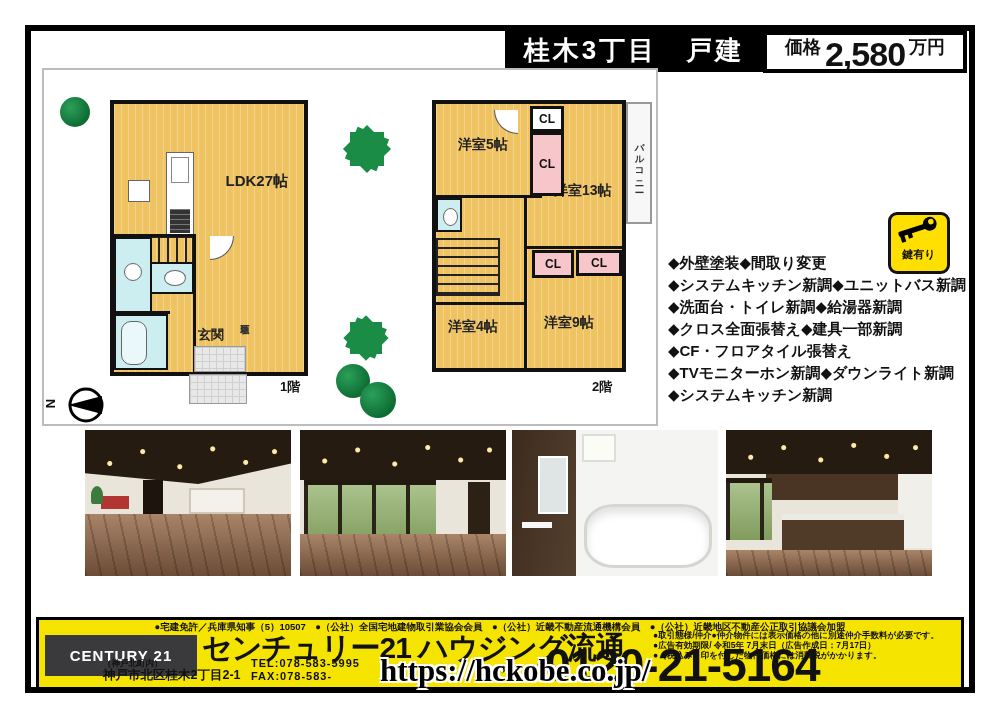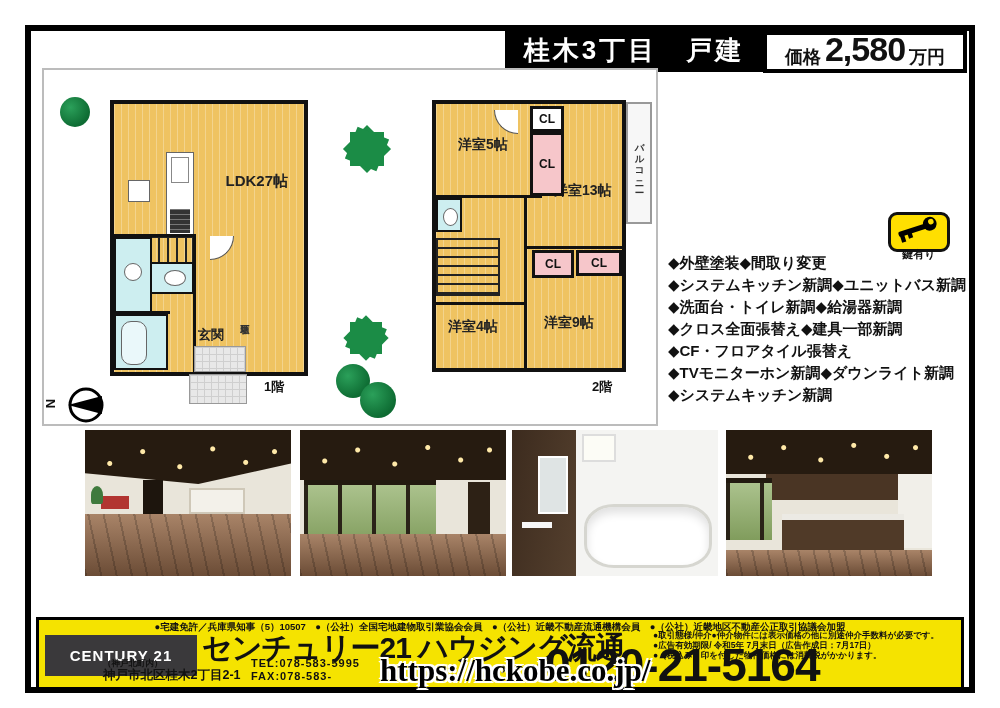--- a/index.html
+++ b/index.html
@@ -8,21 +8,21 @@
 
   
   .frame{position:absolute;left:25px;top:25px;width:950px;height:668px;
          border:6px solid #000;box-sizing:border-box;}
 
   
   .title-box{position:absolute;left:505px;top:28px;width:258px;height:44px;background:#000;
              color:#fff;font-size:26px;font-weight:bold;letter-spacing:3px;
              display:flex;align-items:center;justify-content:center;}
   .price-box{position:absolute;left:763px;top:31px;width:204px;height:42px;background:#fff;
-             border:4px solid #000;box-sizing:border-box;display:flex;align-items:flex-end;
+             border:4px solid #000;box-sizing:border-box;display:flex;align-items:flex-start;
              justify-content:center;gap:4px;}
   .price-label{font-size:18px;font-weight:bold;}
   .price-value{font-size:34px;font-weight:bold;letter-spacing:-1px;}
   .price-unit{font-size:18px;font-weight:bold;}
 
   
   .plan-panel{position:absolute;left:42px;top:68px;width:616px;height:358px;background:#fff;
               border:2px solid #bcbcbc;box-sizing:border-box;}
   .plan{position:absolute;border:4px solid #111;box-sizing:border-box;
         background:#efc361;
@@ -54,21 +54,21 @@
   .tree-spiky{position:absolute;background:#1b8c46;}
   .tree-spiky::before{content:"";position:absolute;inset:0;background:inherit;transform:rotate(45deg);}
   .tree-spiky::after{content:"";position:absolute;inset:0;background:inherit;transform:rotate(22deg);}
 
   .compass{position:absolute;left:2px;top:314px;width:66px;height:42px;}
   .compass-n{position:absolute;left:0;top:12px;font-size:13px;font-weight:bold;transform:rotate(-90deg);}
 
   
   .highlights{position:absolute;left:668px;top:104px;width:300px;}
   .highlight-line{font-size:19px;font-weight:bold;line-height:29px;white-space:nowrap;}
-  .key-badge{position:absolute;left:888px;top:212px;width:62px;height:40px;background:#ffdf00;
+  .key-badge{position:absolute;left:888px;top:212px;width:62px;height:62px;background:#ffdf00;
              border:3px solid #111;border-radius:9px;box-sizing:border-box;text-align:center;}
   .key-badge-label{display:block;font-size:11px;font-weight:bold;margin-top:-2px;}
   .features{position:absolute;left:668px;top:252px;width:302px;}
   .feature-line{font-size:15px;font-weight:bold;line-height:22px;white-space:nowrap;}
 
   
   .photo{position:absolute;top:430px;width:206px;height:146px;overflow:hidden;background:#e9e5da;}
   .ceiling{position:absolute;left:0;top:0;width:100%;height:54px;
            background:#261b10;
            background-image:
@@ -162,21 +162,21 @@
       <div class="wall" style="left:79px;top:130px;width:3px;height:138px;"></div>
       <div class="wall" style="left:0;top:207px;width:56px;height:3px;"></div>
 
       <div class="arc" style="left:96px;top:132px;width:24px;height:24px;border-radius:0 0 100% 0;border-top:none;border-left:none;"></div>
 
       <span class="room-label" style="left:84px;top:222px;font-size:13px;">玄関</span>
       <span class="room-label vtext" style="left:124px;top:214px;font-size:9px;letter-spacing:0;">下駄箱</span>
       <div class="tile" style="left:80px;top:242px;width:52px;height:26px;"></div>
     </div>
     <div class="tile" style="left:145px;top:304px;width:58px;height:30px;"></div>
-    <span class="floor-label" style="left:220px;top:308px;">1階</span>
+    <span class="floor-label" style="left:236px;top:308px;">1階</span>
 
     <div class="plan plan2">
       <span class="room-label" style="left:22px;top:32px;font-size:14px;">洋室5帖</span>
       <span class="room-label" style="left:118px;top:78px;font-size:14px;">洋室13帖</span>
       <span class="room-label" style="left:12px;top:214px;font-size:14px;">洋室4帖</span>
       <span class="room-label" style="left:108px;top:210px;font-size:14px;">洋室9帖</span>
 
       <div class="closet white" style="left:94px;top:2px;width:34px;height:26px;">
         <span>CL</span>
       </div>

